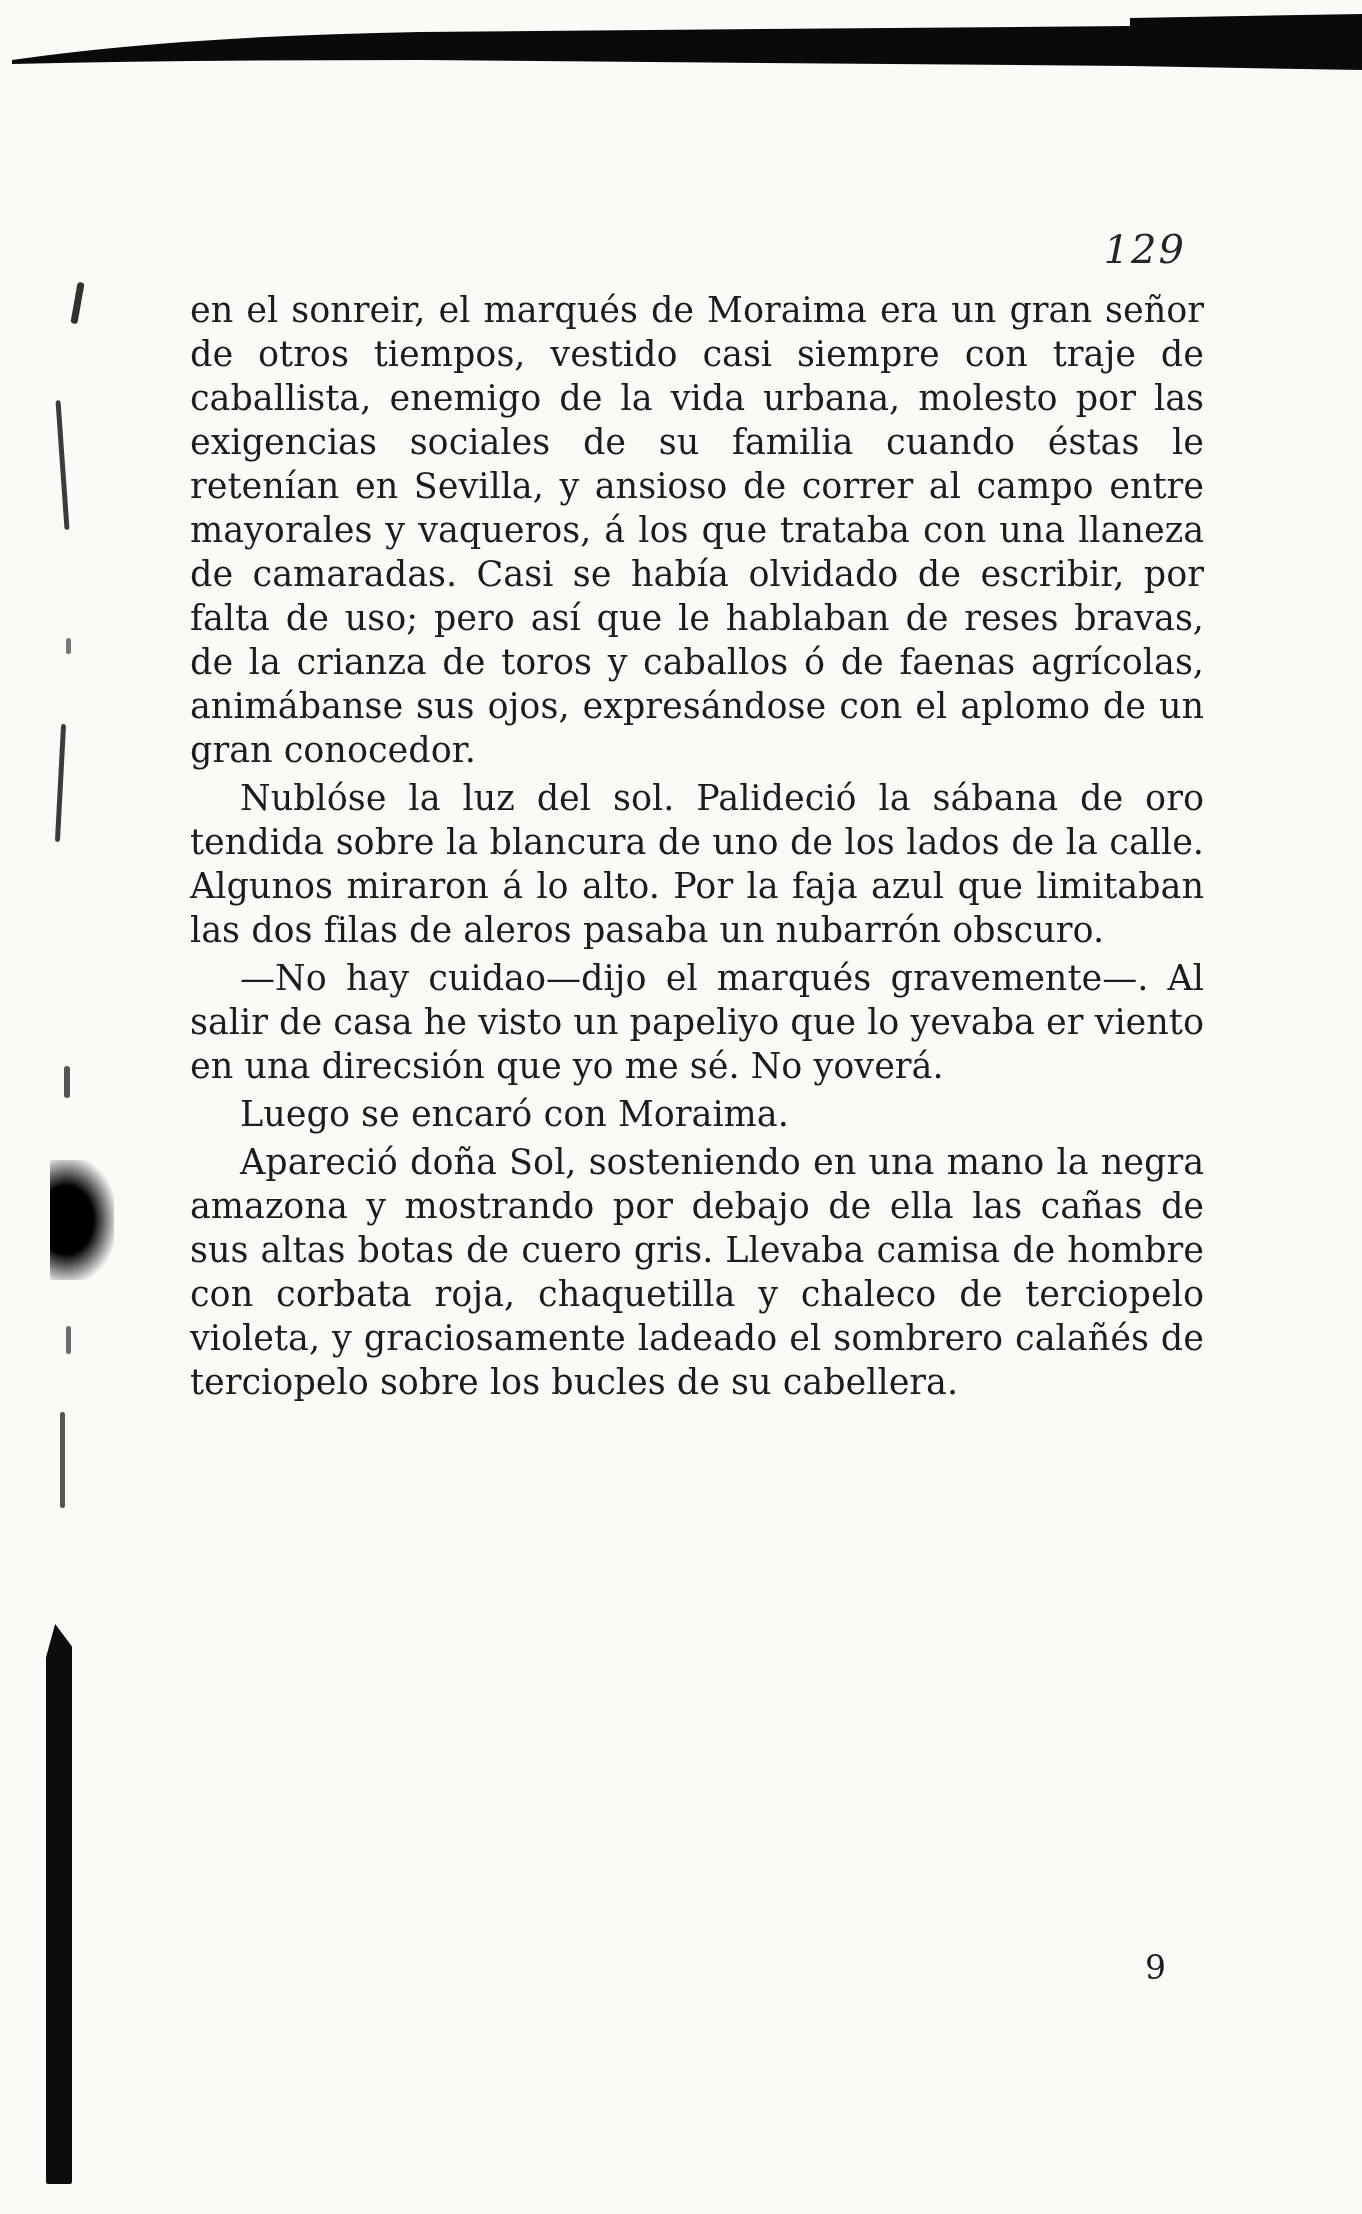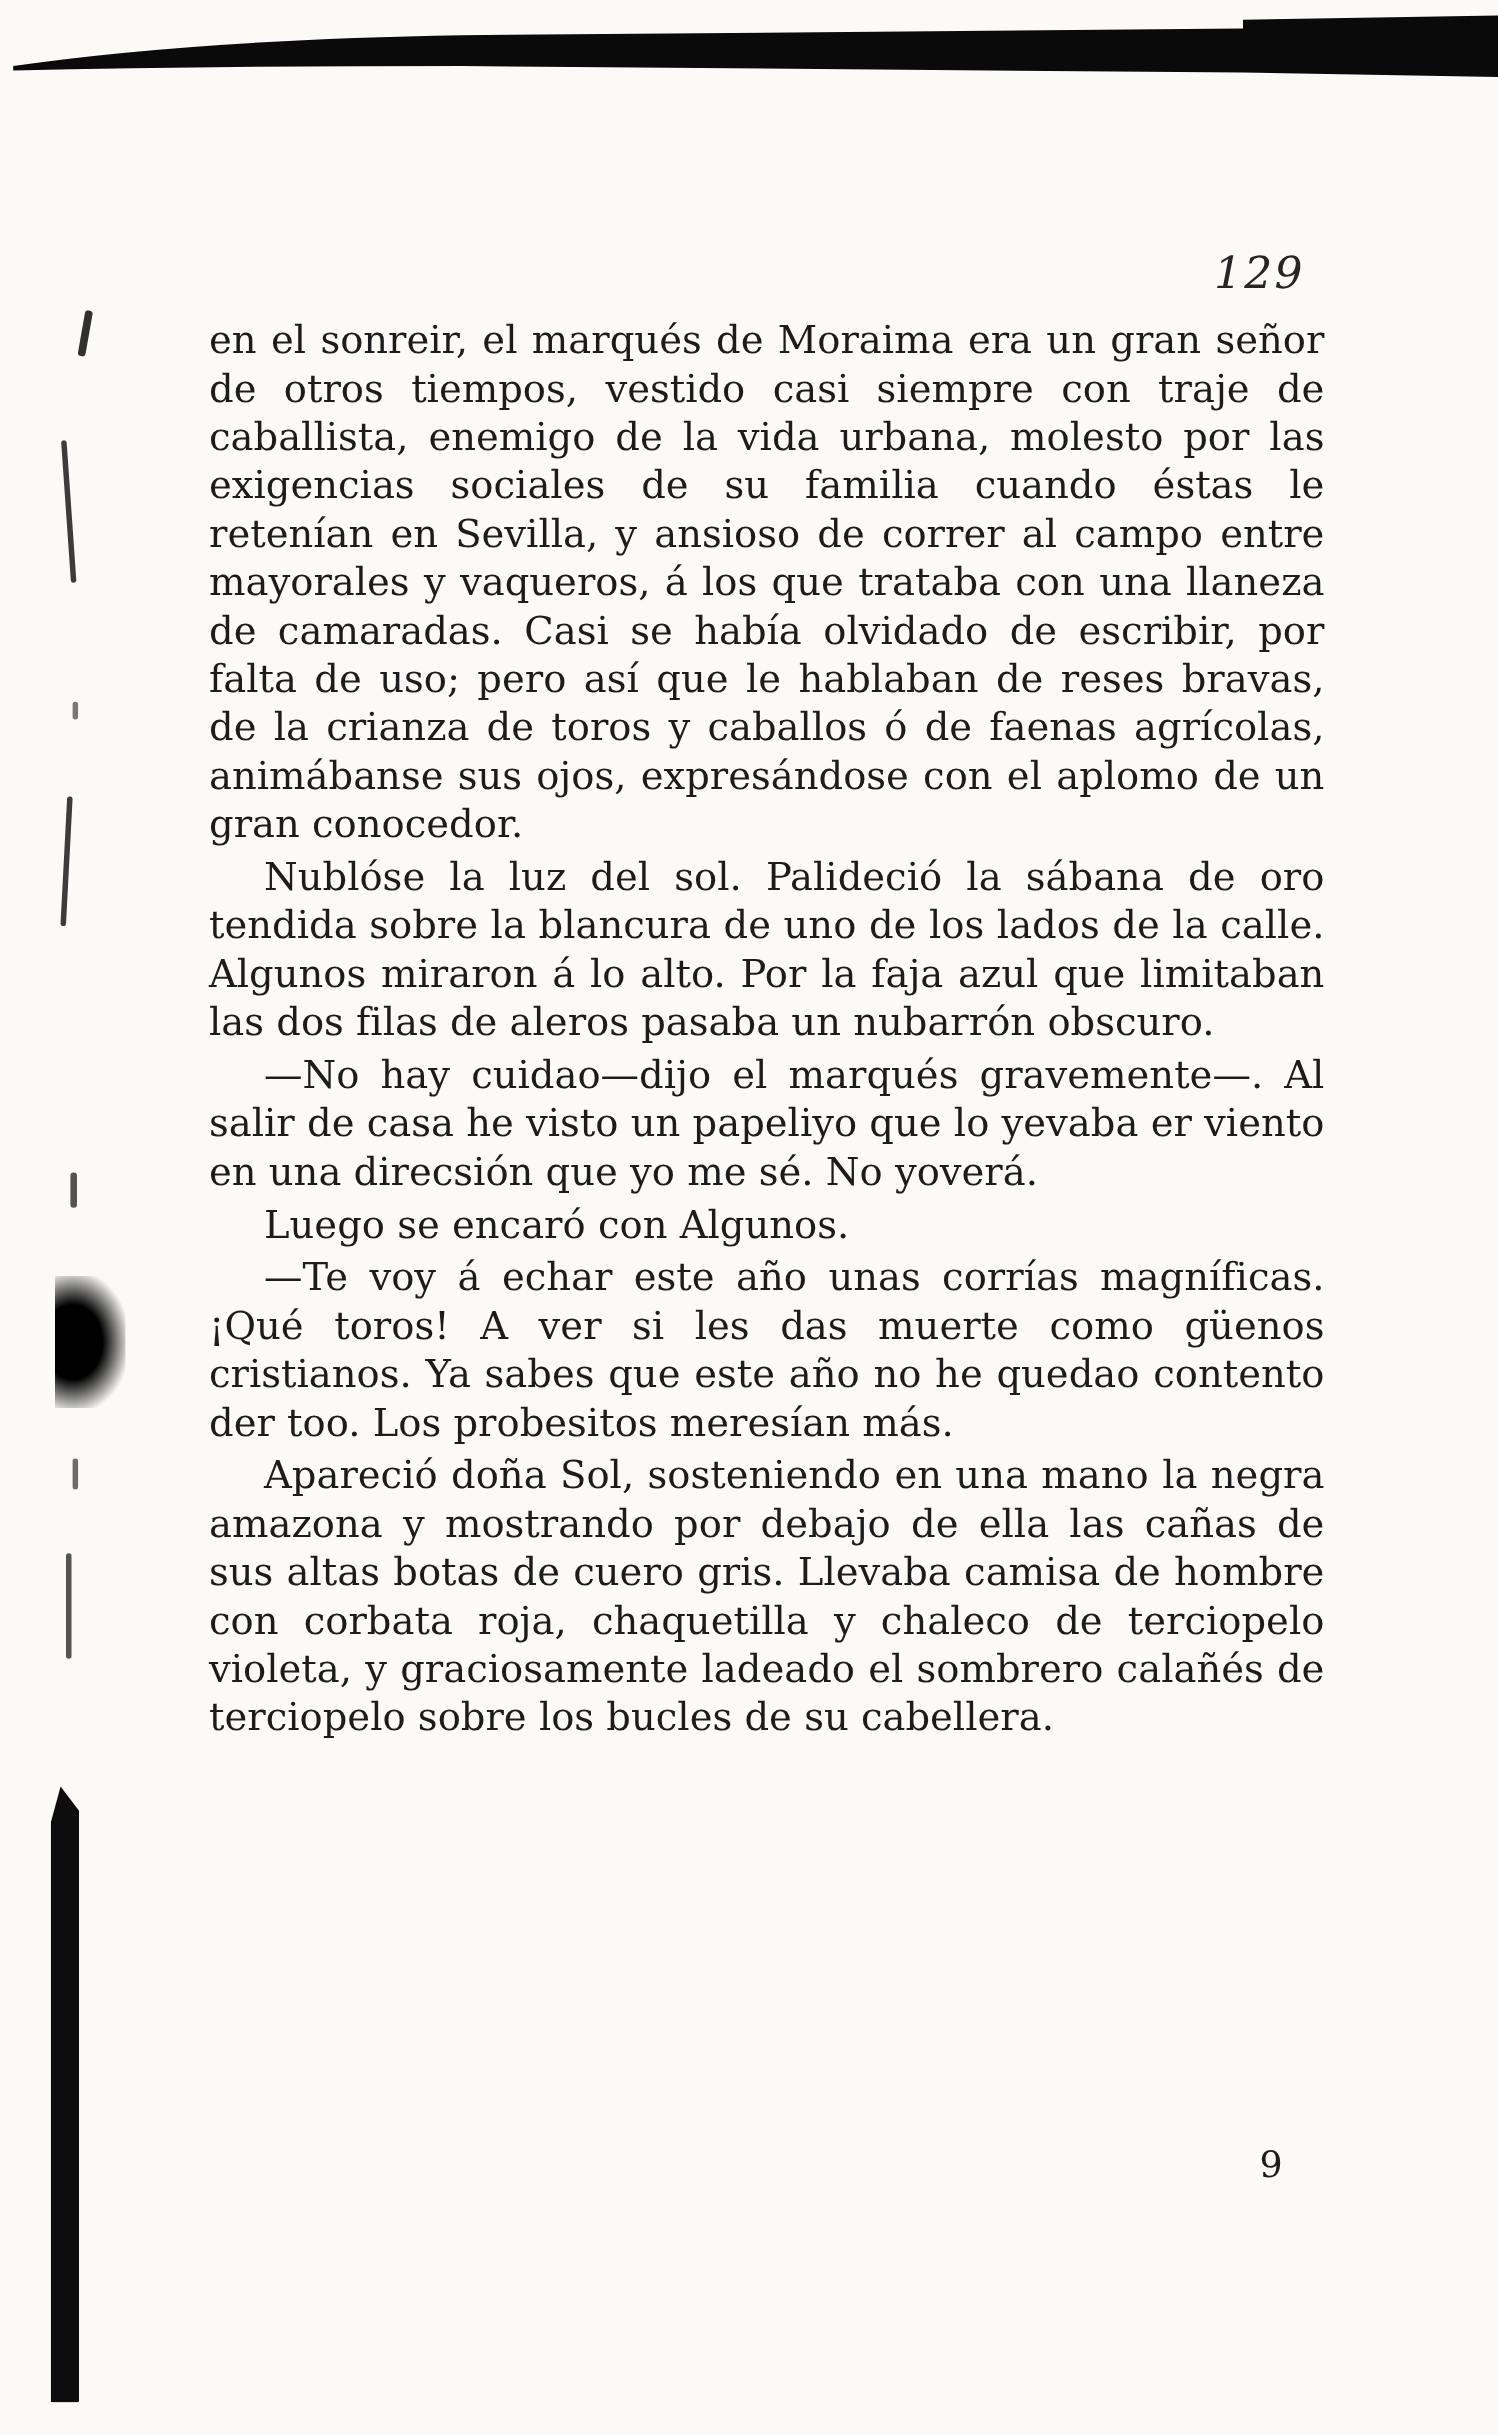--- a/index.html
+++ b/index.html
@@ -86,20 +86,19 @@
   <div class="edge-art art-bar"></div>
 
   <div class="running-head">
     <span class="head-page-number">129</span>
   </div>
 
   <div class="page-text">
       <p class="para">en el sonreir, el marqués de Moraima era un gran señor de otros tiempos, vestido casi siempre con traje de caballista, enemigo de la vida urbana, molesto por las exigencias sociales de su familia cuando éstas le retenían en Sevilla, y ansioso de correr al campo entre mayorales y vaqueros, á los que trataba con una llaneza de camaradas. Casi se había olvidado de escribir, por falta de uso; pero así que le hablaban de reses bravas, de la crianza de toros y caballos ó de faenas agrícolas, animábanse sus ojos, expresándose con el aplomo de un gran conocedor.</p>
       <p class="para indent">Nublóse la luz del sol. Palideció la sábana de oro tendida sobre la blancura de uno de los lados de la calle. Algunos miraron á lo alto. Por la faja azul que limitaban las dos filas de aleros pasaba un nubarrón obscuro.</p>
       <p class="para indent">—No hay cuidao—dijo el marqués gravemente—. Al salir de casa he visto un papeliyo que lo yevaba er viento en una direcsión que yo me sé. No yoverá.</p>
-      <p class="para indent">Luego se encaró con Algunos.</p>
-      <p class="para indent">—Te voy á echar este año unas corrías magníficas. ¡Qué toros! A ver si les das muerte como güenos cristianos. Ya sabes que este año no he quedao contento der too. Los probesitos meresían más.</p>
+      <p class="para indent">Luego se encaró con Moraima.</p>
       <p class="para indent">Apareció doña Sol, sosteniendo en una mano la negra amazona y mostrando por debajo de ella las cañas de sus altas botas de cuero gris. Llevaba camisa de hombre con corbata roja, chaquetilla y chaleco de terciopelo violeta, y graciosamente ladeado el sombrero calañés de terciopelo sobre los bucles de su cabellera.</p>
     </div>
 
   <div class="signature">9</div>
 
 </div>
 
 </body></html>

